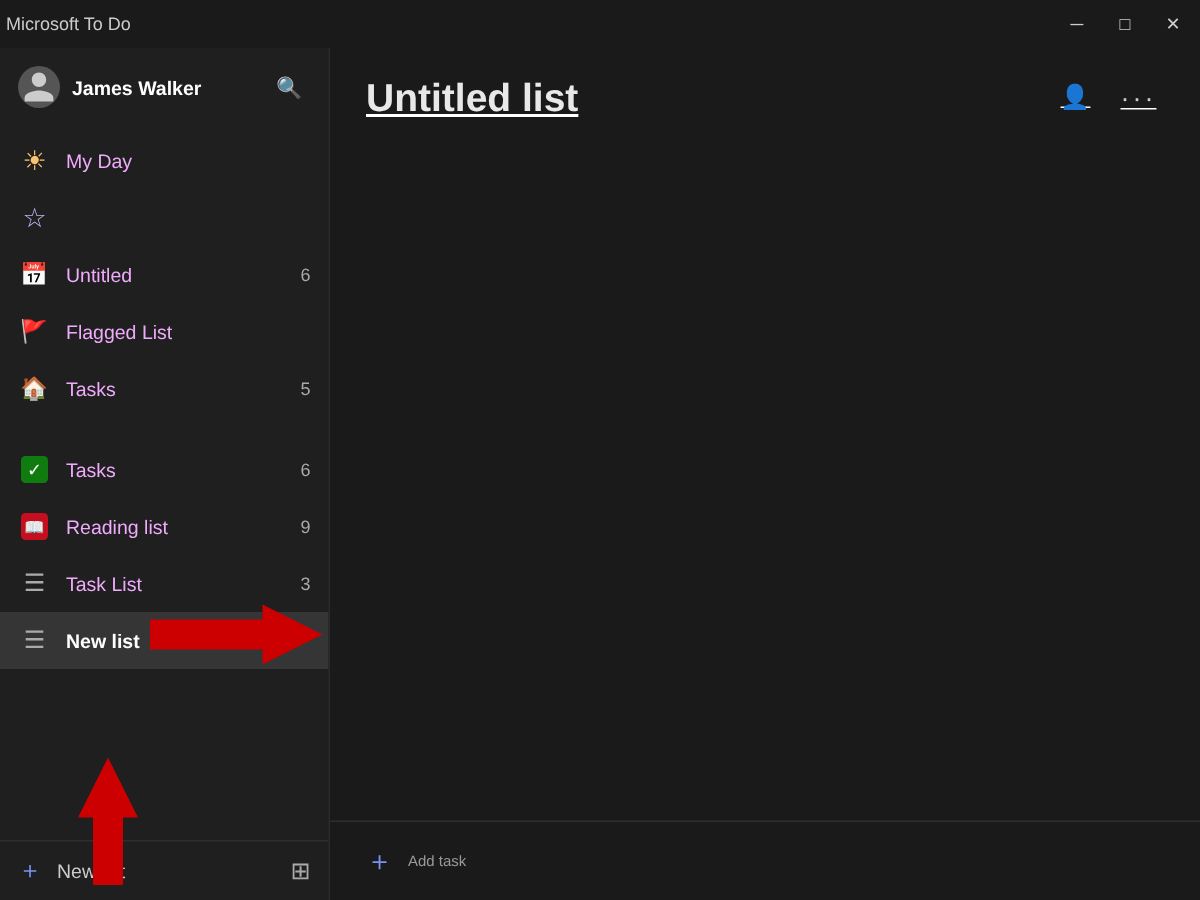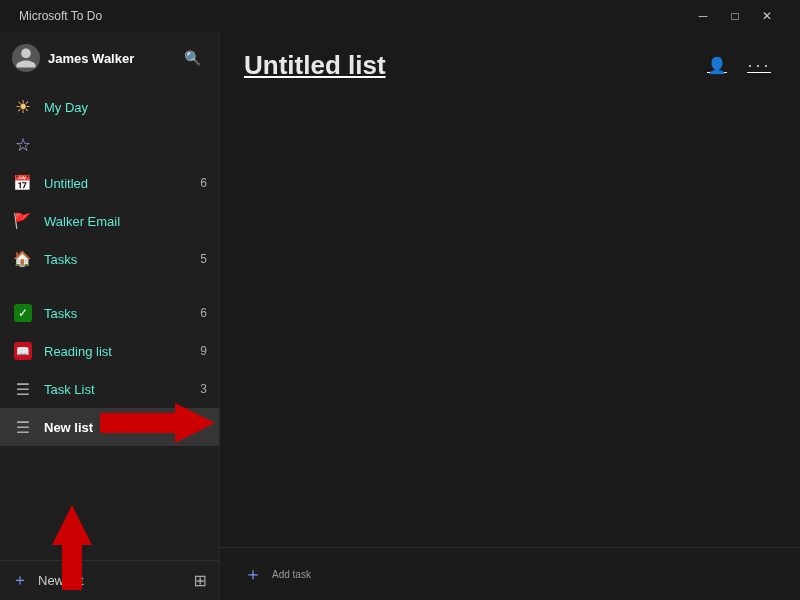--- a/index.html
+++ b/index.html
@@ -12,21 +12,21 @@
       color: #fff;
     }
 
     
     .titlebar {
       height: 32px;
       background: #1a1a1a;
       display: flex;
       align-items: center;
       justify-content: space-between;
-      padding: 0 19px;
+      padding: 0 4px;
       font-size: 12px;
       color: #ccc;
       flex-shrink: 0;
     }
     .titlebar-title {
       font-size: 12px;
       color: #ccc;
     }
     .titlebar-controls {
       display: flex;
@@ -121,21 +121,21 @@
       display: flex;
       align-items: center;
       justify-content: center;
       margin-right: 10px;
       font-size: 16px;
       flex-shrink: 0;
     }
     .nav-label {
       flex: 1;
       font-size: 13px;
-      color: #5eead4;
+      color: #f0abfc;
     }
     .nav-item.active .nav-label { font-weight: 600; color: #fff; }
     .nav-badge {
       font-size: 12px;
       color: #aaa;
       margin-left: 4px;
     }
 
     .section-divider {
       height: 8px;
@@ -267,21 +267,21 @@
       <div class="nav-item">
         <div class="nav-icon icon-important">☆</div>
       </div>
       <div class="nav-item">
         <div class="nav-icon icon-planned" style="font-size:15px;">📅</div>
         <span class="nav-label">Untitled</span>
         <span class="nav-badge">6</span>
       </div>
       <div class="nav-item">
         <div class="nav-icon" style="color:#aaa;font-size:15px;">🚩</div>
-        <span class="nav-label">Walker Email</span>
+        <span class="nav-label">Flagged List</span>
       </div>
       <div class="nav-item">
         <div class="nav-icon" style="color:#aaa;font-size:15px;">🏠</div>
         <span class="nav-label">Tasks</span>
         <span class="nav-badge">5</span>
       </div>
 
       <div class="section-divider"></div>
 
       <div class="nav-item">

